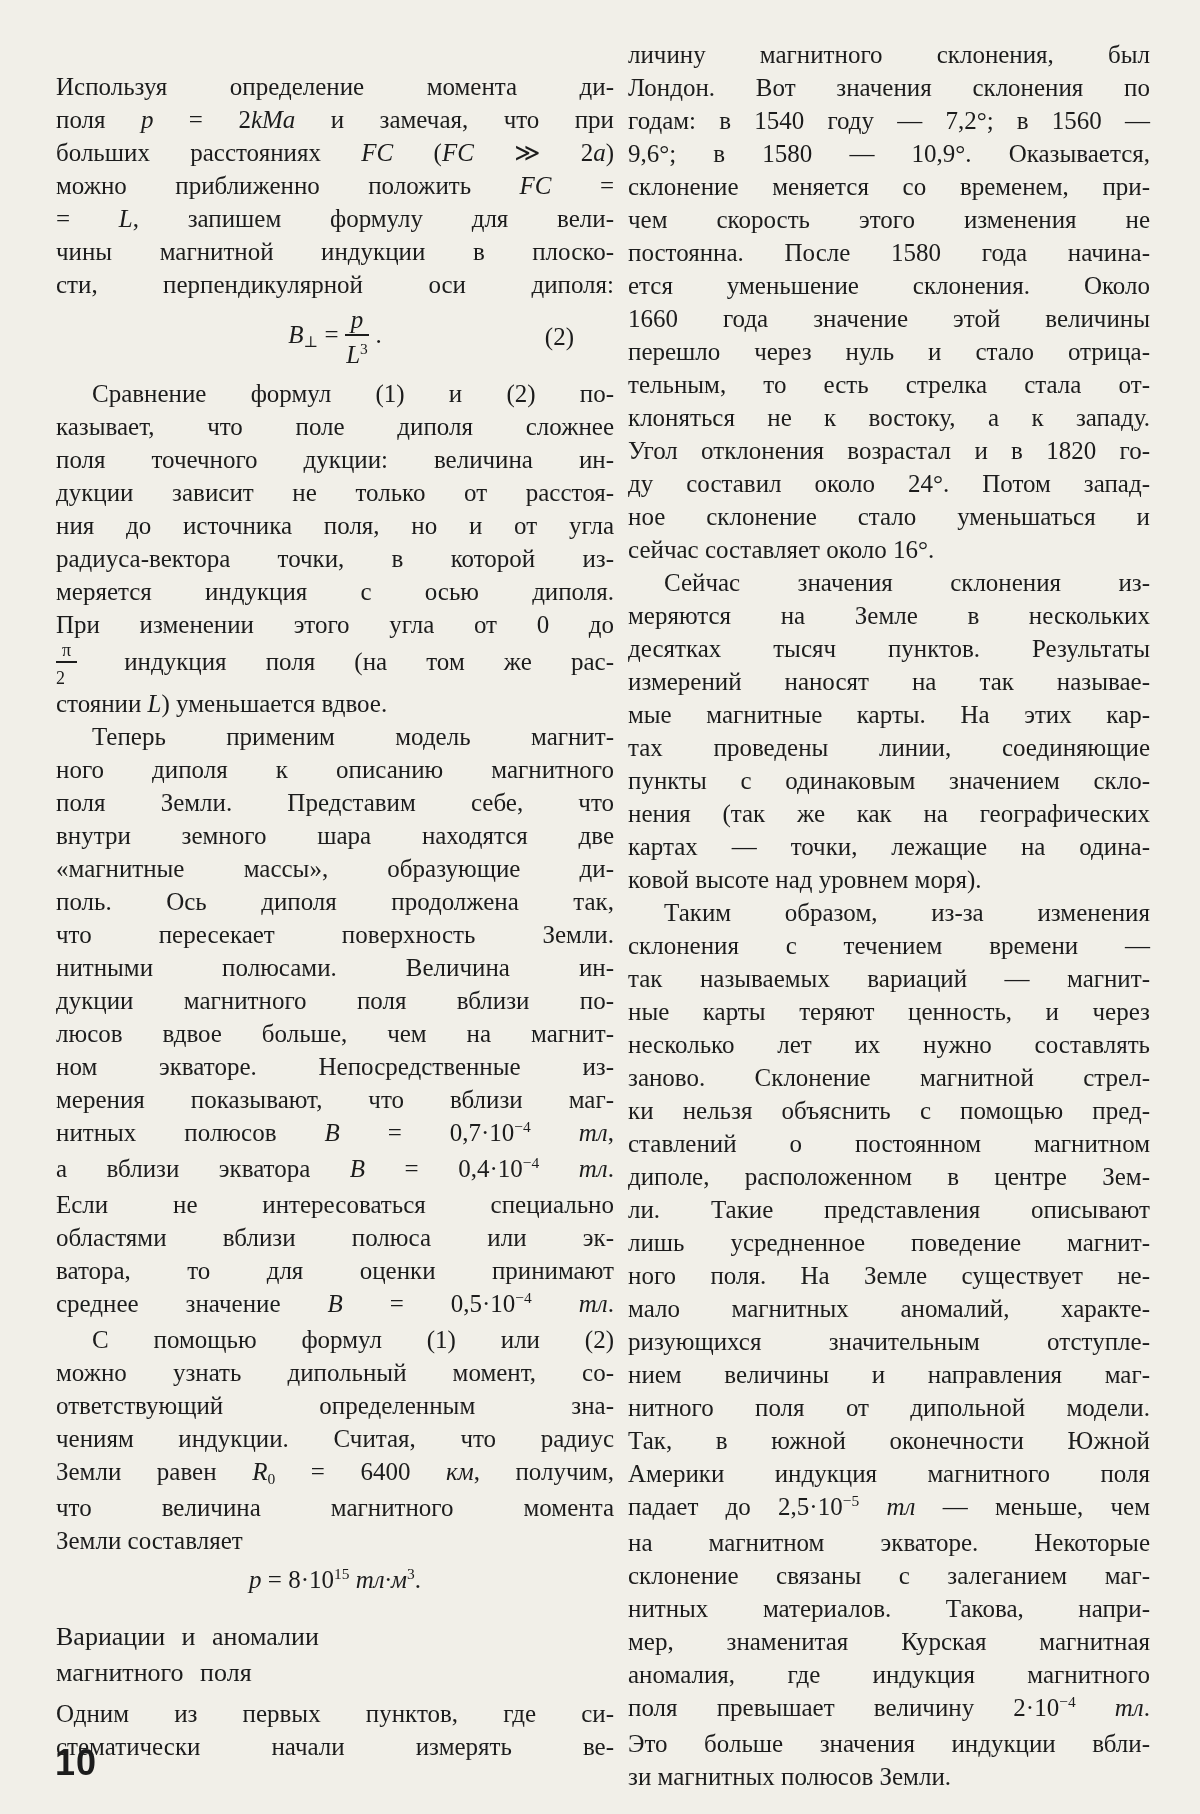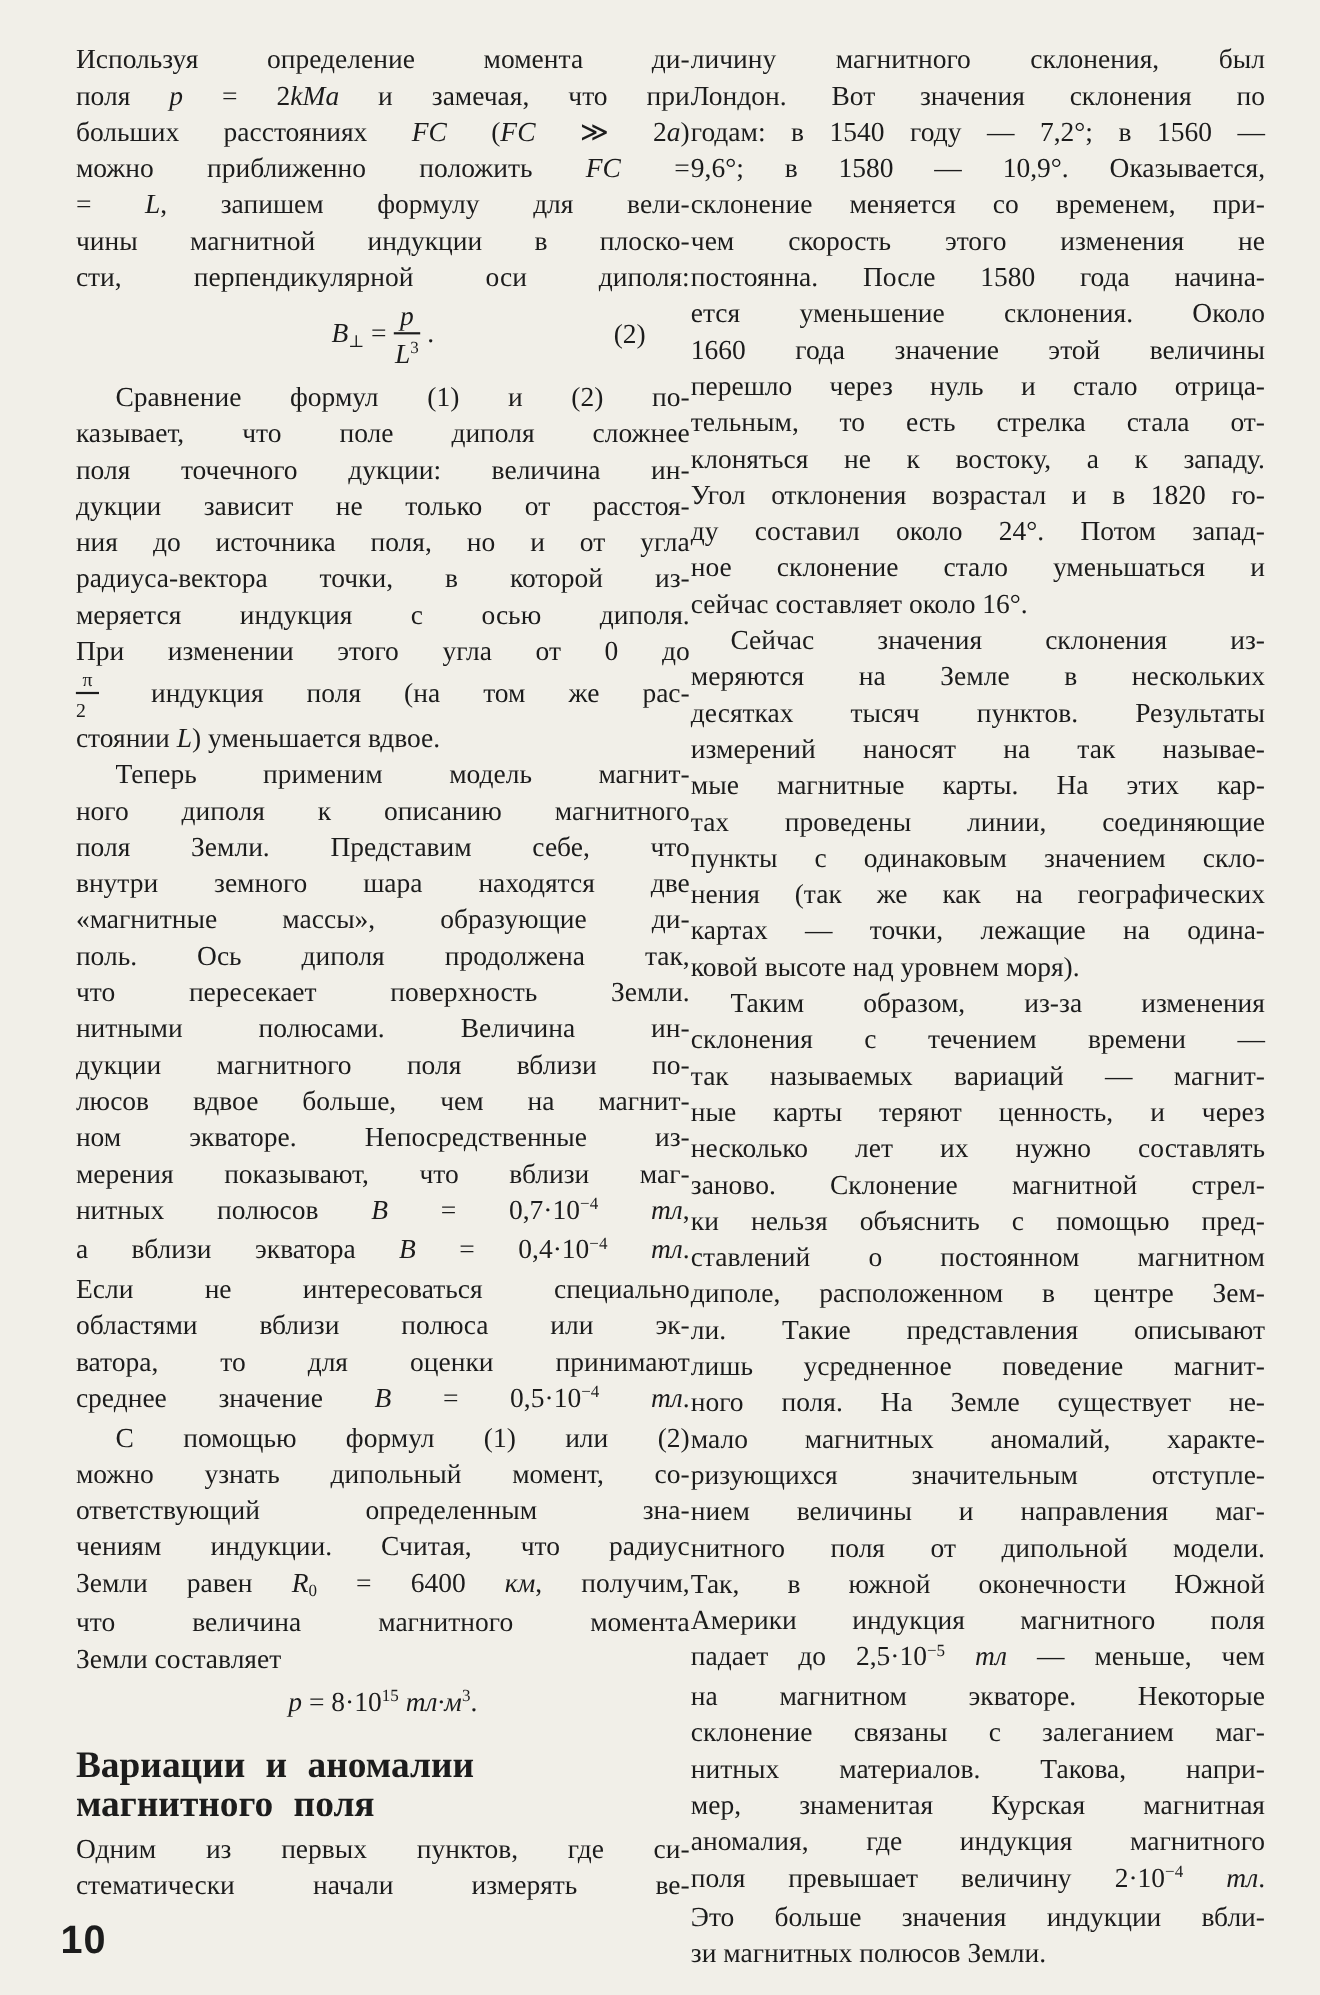--- a/index.html
+++ b/index.html
@@ -6,21 +6,21 @@
   body {
     width: 1200px; height: 1814px;
     background: #f1efe8;
     color: #1c1c1c;
     font-family: "Liberation Serif", "DejaVu Serif", serif;
     position: relative;
     overflow: hidden;
   }
   .page { position: absolute; inset: 0; }
   .col { position: absolute; top: 38px; }
-  #col-left  { left: 69px;  width: 558px; }
+  #col-left  { left: 56px;  width: 558px; margin-top: 32px; }
   #col-right { left: 628px; width: 522px; }
 
   .para { margin: 0; }
   .pline {
     font-size: 25px;
     line-height: 33px;
     text-align: justify;
     text-align-last: justify;
     white-space: normal;
   }
@@ -49,22 +49,22 @@
     flex-direction: column;
     vertical-align: middle;
     text-align: center;
     line-height: 1.0;
   }
   .frac > span:first-child { border-bottom: 2px solid currentColor; padding: 0 6px 2px; }
   .frac > span:last-child  { padding-top: 6px; }
   .frac.inline { font-size: 0.72em; margin-right: 8px; }
 
   .heading {
-    font-weight: bold;
-    font-size: 34px;
+    font-weight: normal;
+    font-size: 26px;
     line-height: 36px;
     margin: 26px 0 6px;
     word-spacing: 10px;
   }
   .hline { text-align: left; }
 
   .page-number {
     position: absolute;
     left: 55px; top: 1742px;
     font-family: "Liberation Sans", "DejaVu Sans", sans-serif;

